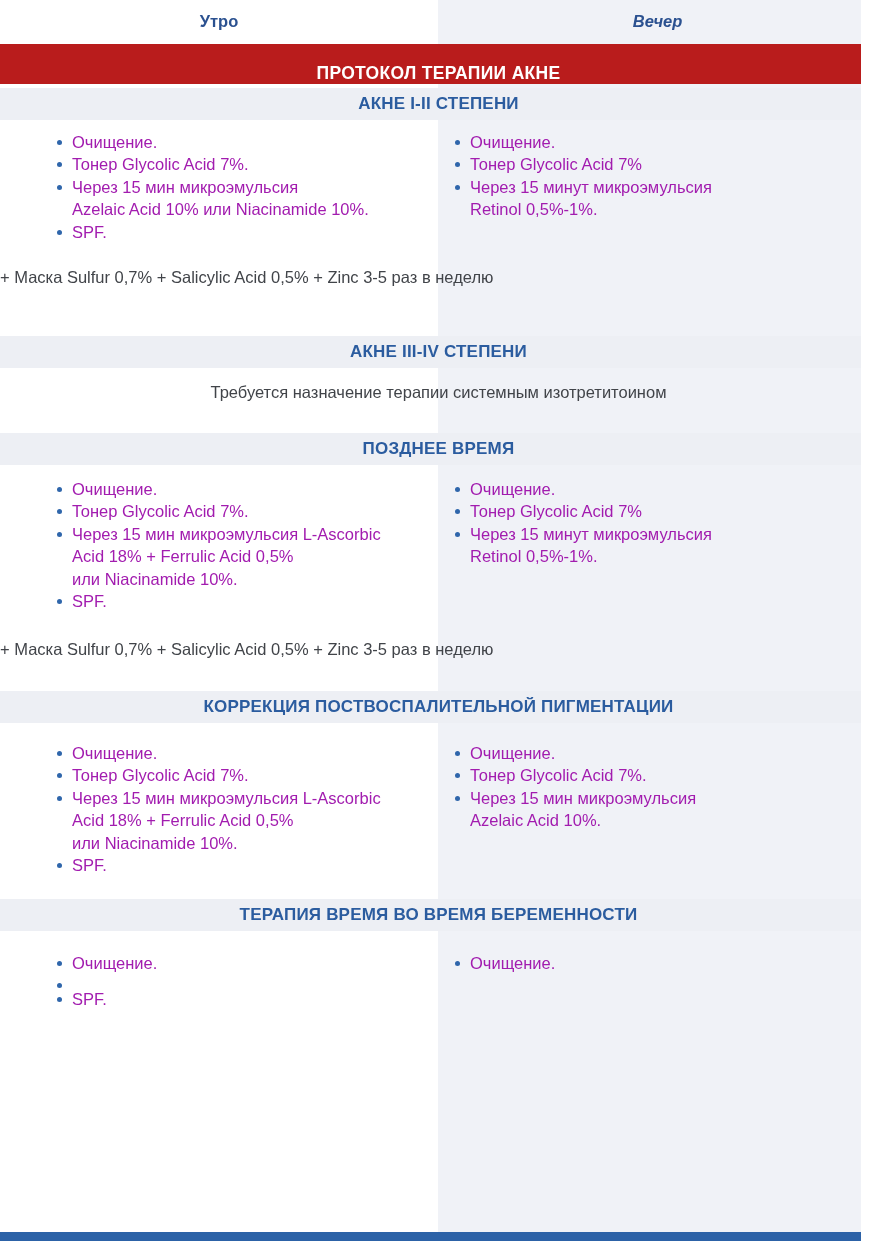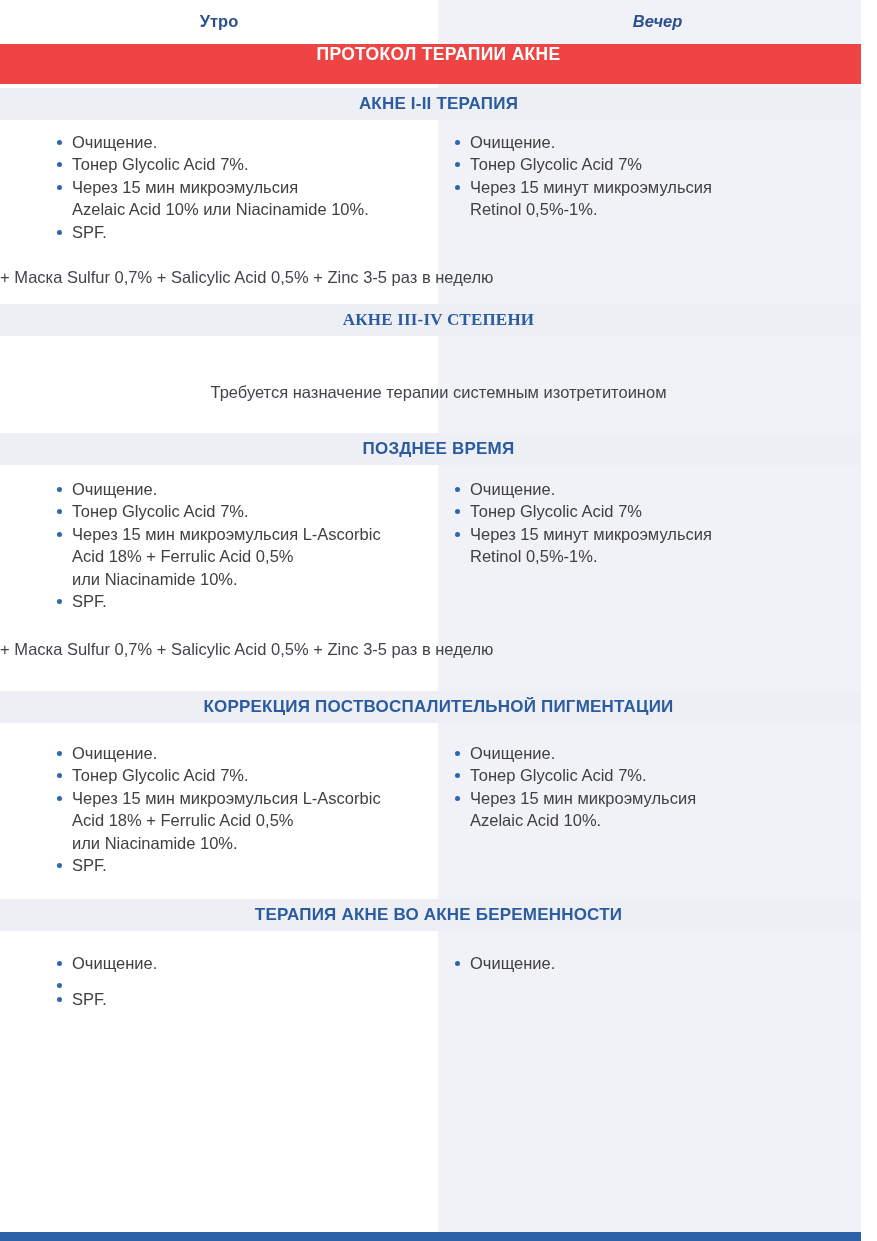--- a/index.html
+++ b/index.html
@@ -5,27 +5,27 @@
   html,body{margin:0;padding:0;background:#ffffff;}
   .page{
     position:relative;width:861px;height:1241px;overflow:hidden;background:#ffffff;
     font-family:"Liberation Sans","DejaVu Sans",sans-serif;
   }
   .right-col-bg{position:absolute;top:0;left:438px;width:439px;height:1241px;background:#f0f2f7;}
   .header-row{position:absolute;top:0;left:0;width:877px;height:42px;display:flex;}
   .header-cell{width:438px;height:42px;display:flex;align-items:center;justify-content:center;
     font-weight:bold;font-size:16.5px;color:#2b5190;}
   .header-cell.evening{width:439px;background:transparent;font-style:italic;}
-  .banner{position:absolute;top:44px;left:0;width:877px;height:40px;background:#ef4444;
-    display:flex;align-items:flex-start;justify-content:center;}
+  .banner{position:absolute;top:44px;left:0;width:877px;height:40px;background:#b91c1c;
+    display:flex;align-items:flex-end;justify-content:center;}
   .banner-title{color:#ffffff;font-weight:bold;font-size:17.5px;letter-spacing:.3px;}
   .band{position:absolute;left:0;width:877px;height:32px;background:#edeff4;
     display:flex;align-items:center;justify-content:center;}
   .band-title{color:#2b5c9f;font-weight:bold;font-size:17px;letter-spacing:.2px;}
-  .list{position:absolute;width:375px;font-size:16.5px;line-height:22.4px;color:#404040;}
+  .list{position:absolute;width:375px;font-size:16.5px;line-height:22.4px;color:#a21caf;}
   .list.morning{left:57px;}
   .list.evening{left:455px;width:405px;}
   .item{display:flex;align-items:flex-start;}
   .dot{flex:none;width:5px;height:5px;border-radius:50%;background:#2f66ab;margin:9px 10px 0 0;}
   .line{display:block;}
   .note{position:absolute;left:0;width:877px;
     font-size:16.5px;line-height:22.4px;color:#414449;}
   .center-text{position:absolute;left:0;width:877px;text-align:center;
     font-size:16.5px;line-height:22.4px;color:#414449;}
   .bottom-bar{position:absolute;top:1232px;left:0;width:877px;height:9px;background:#2c62a7;}
@@ -44,21 +44,21 @@
       <span>Вечер</span>
     </div>
   </div>
 
   <div class="banner">
     <span class="banner-title">ПРОТОКОЛ ТЕРАПИИ АКНЕ</span>
   </div>
 
   <div id="sections">
       <div class="band" style="top: 88px;">
-        <div class="band-title">АКНЕ I-II ТЕРАПИЯ</div>
+        <div class="band-title">АКНЕ I-II СТЕПЕНИ</div>
       </div>
       <div class="list morning" style="top: 131px;">
         <div class="item">
           <span class="dot"></span>
           <div class="lines">
             <span class="line">Очищение.</span>
           </div>
         </div>
         <div class="item">
           <span class="dot"></span>
@@ -95,21 +95,21 @@
         </div>
         <div class="item">
           <span class="dot"></span>
           <div class="lines">
             <span class="line">Через 15 минут микроэмульсия</span>
             <span class="line">Retinol 0,5%-1%.</span>
           </div>
         </div>
       </div>
       <div class="note" style="top: 266px;">+ Маска Sulfur 0,7% + Salicylic Acid 0,5% + Zinc 3-5 раз в неделю</div>
-      <div class="band" style="top: 304px; font-family: Liberation Serif, serif;">
+      <div class="band" style="top: 336px;">
         <div class="band-title">АКНЕ III-IV СТЕПЕНИ</div>
       </div>
       <div class="center-text" style="top: 381px;">Требуется назначение терапии системным изотретитоином</div>
       <div class="band" style="top: 433px;">
         <div class="band-title">ПОЗДНЕЕ ВРЕМЯ</div>
       </div>
       <div class="list morning" style="top: 478px;">
         <div class="item">
           <span class="dot"></span>
           <div class="lines">
@@ -205,21 +205,21 @@
         </div>
         <div class="item">
           <span class="dot"></span>
           <div class="lines">
             <span class="line">Через 15 мин микроэмульсия</span>
             <span class="line">Azelaic Acid 10%.</span>
           </div>
         </div>
       </div>
       <div class="band" style="top: 899px;">
-        <div class="band-title">ТЕРАПИЯ АКНЕ ВО АКНЕ БЕРЕМЕННОСТИ</div>
+        <div class="band-title">ТЕРАПИЯ ВРЕМЯ ВО ВРЕМЯ БЕРЕМЕННОСТИ</div>
       </div>
       <div class="list morning" style="top: 952px;">
         <div class="item">
           <span class="dot"></span>
           <div class="lines">
             <span class="line">Очищение.</span>
           </div>
         </div>
         <div class="item">
           <span class="dot"></span>

